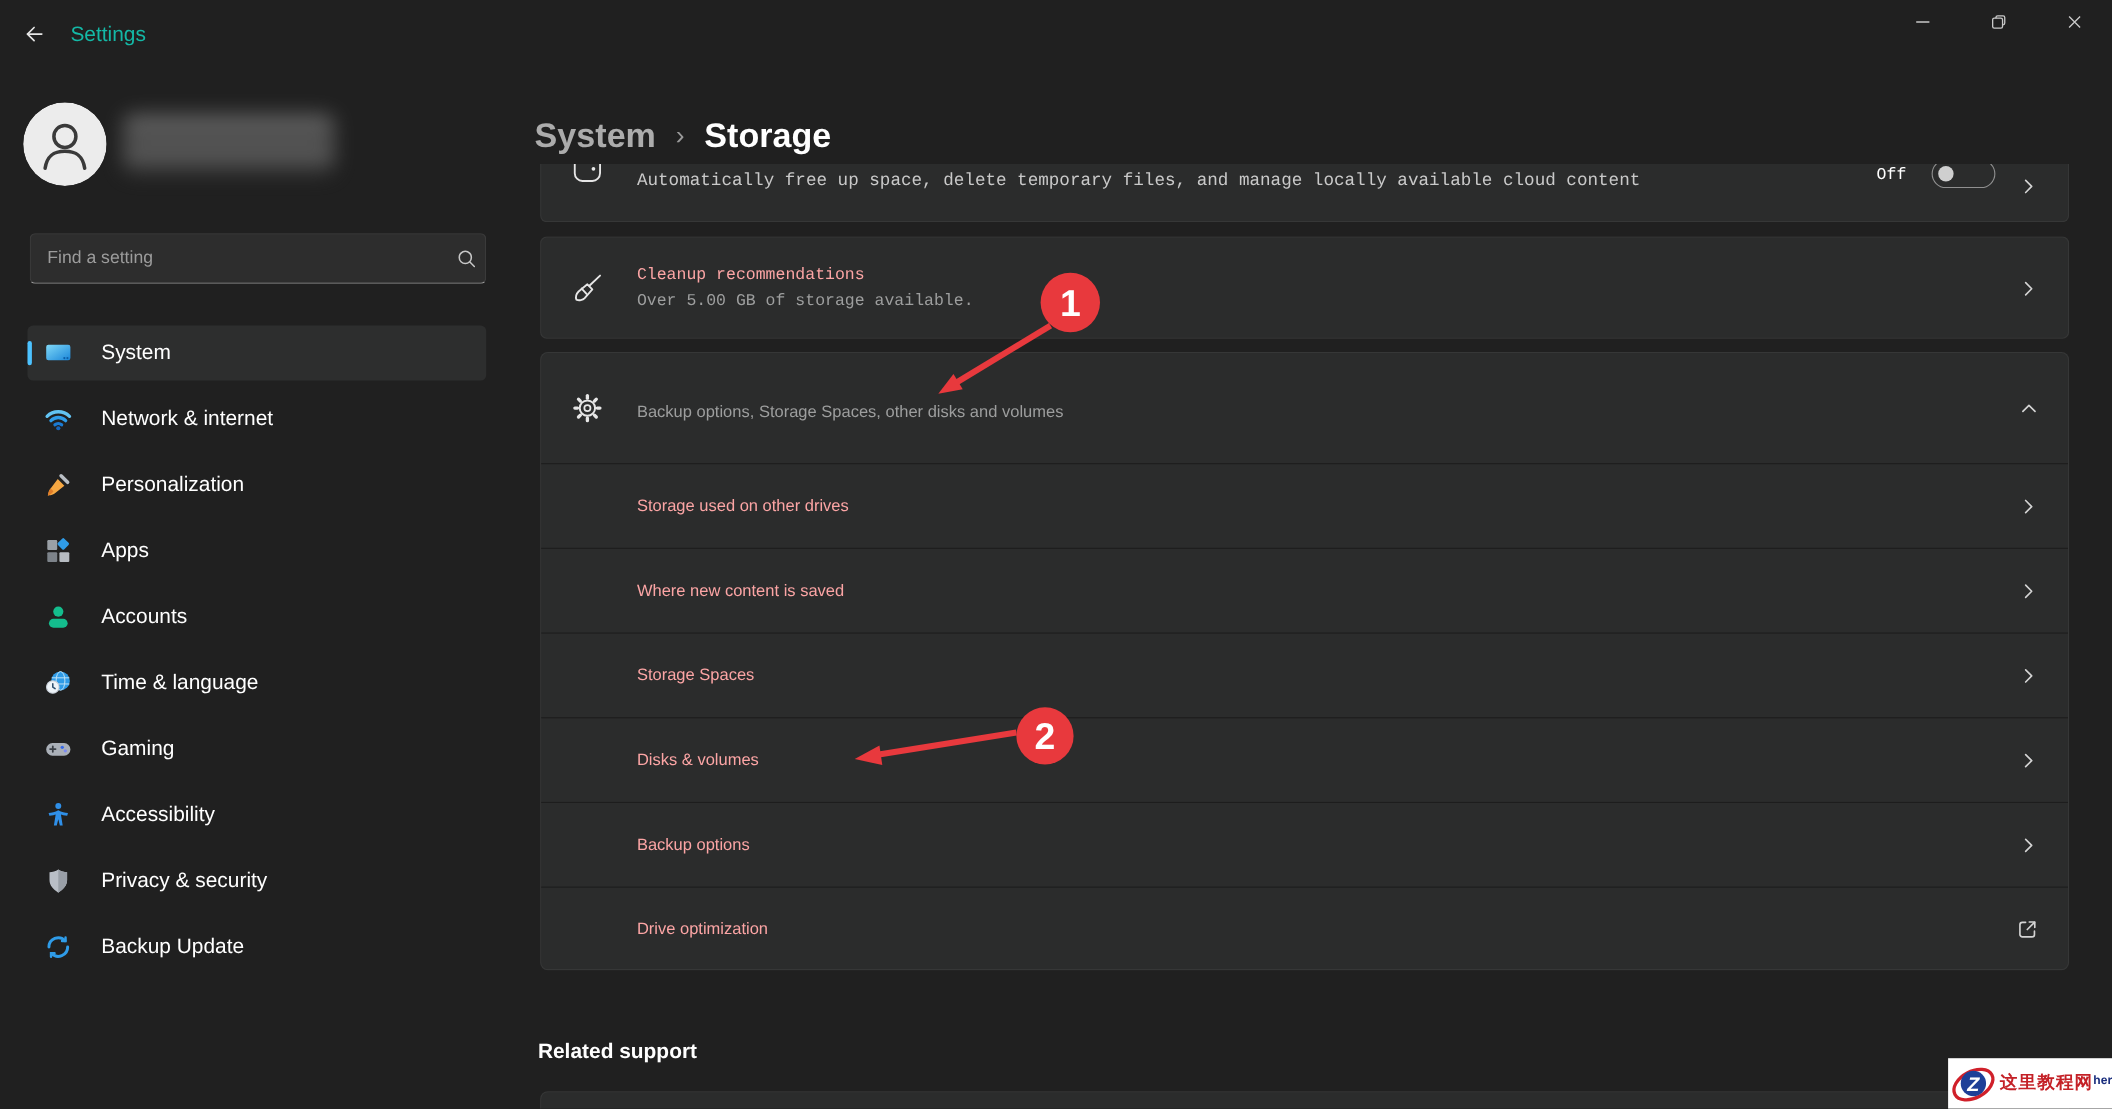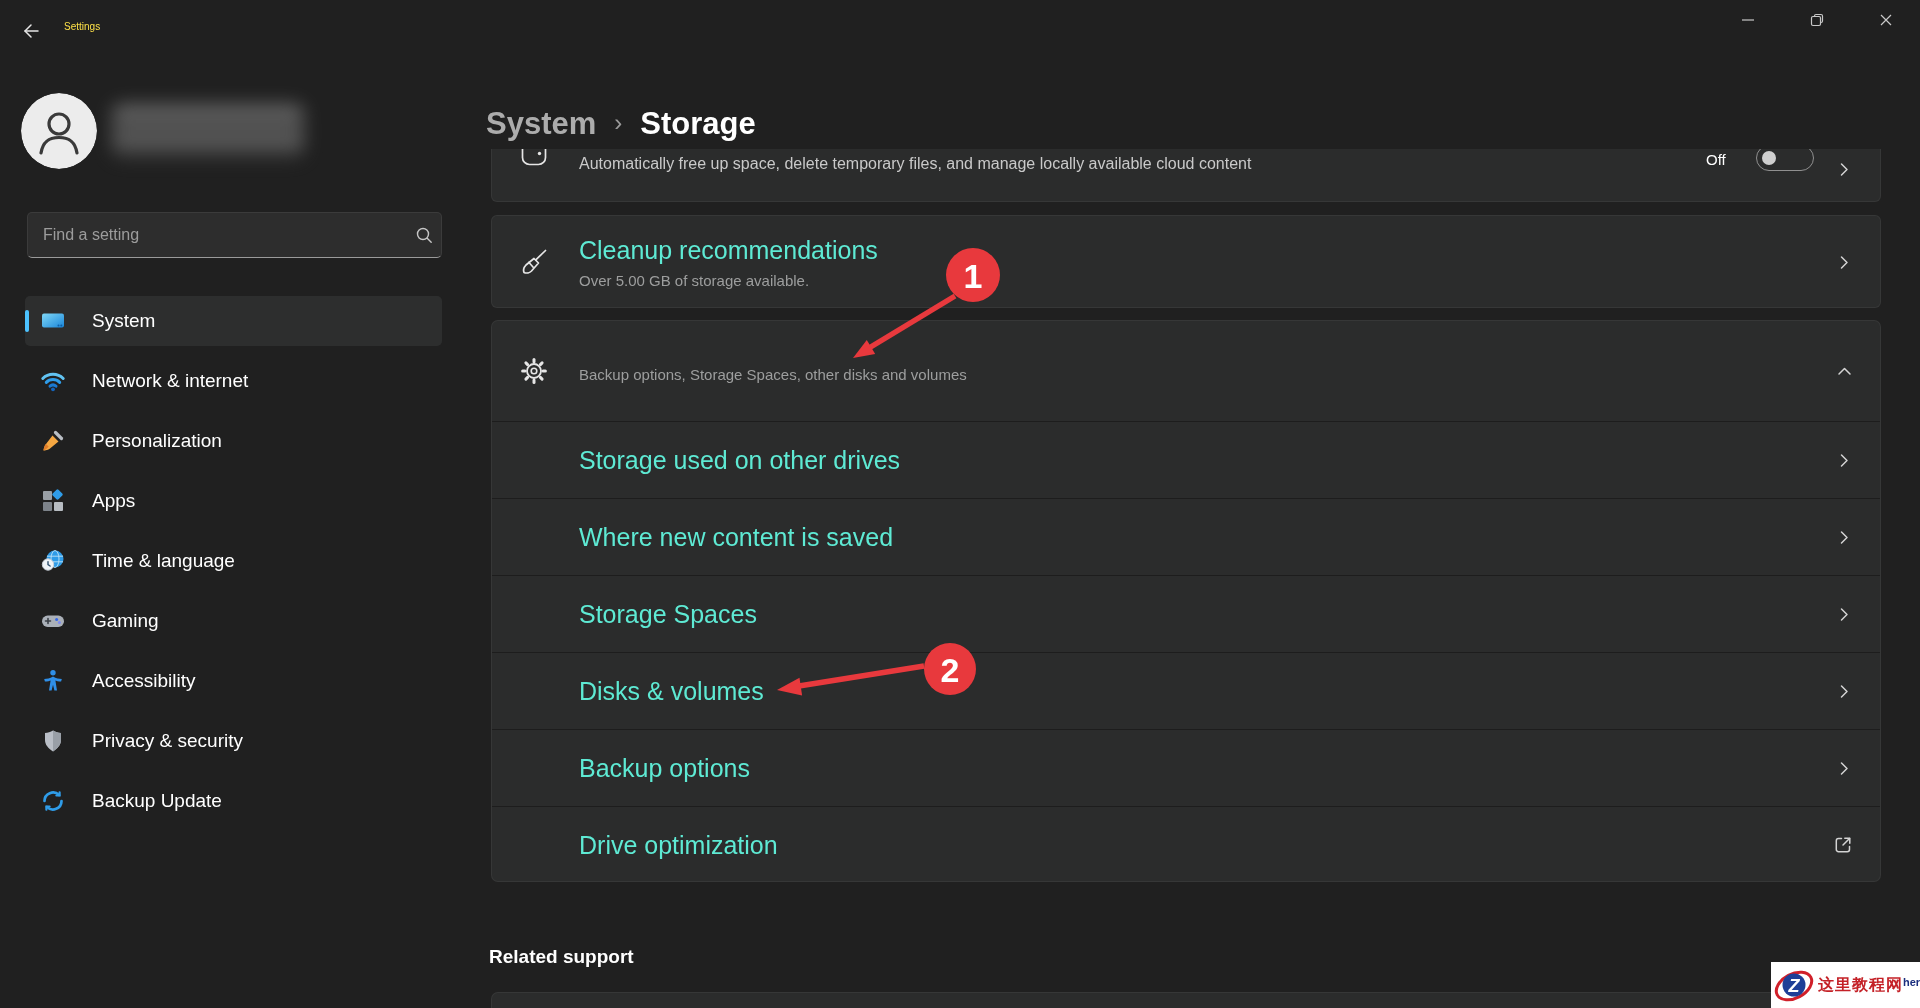--- a/index.html
+++ b/index.html
@@ -8,21 +8,21 @@
     background:#202020;
     font-family:"Liberation Sans","DejaVu Sans",sans-serif;
     color:#fff;
     position:relative;
   }
   :root{ --accent:#4cc2ff; --annotation:#e8393d; --card:#2b2c2c; --divider:#1d1d1d; --sub:#9d9e9e; }
 
   
   #titlebar{ position:absolute; left:0; top:0; width:1920px; height:56px; }
   .back-btn{ position:absolute; left:14px; top:18px; width:34px; height:30px; display:flex; align-items:center; justify-content:center; border-radius:4px; }
-  .app-title{ position:absolute; left:64px; top:21px; font-size:10px; color:#fde047; }
+  .app-title{ position:absolute; left:64px; top:21px; font-size:19px; color:#14b8a6; }
   .win-controls{ position:absolute; right:0; top:0; display:flex; }
   .win-btn{ width:69px; height:44px; display:flex; align-items:center; justify-content:center; }
 
   
   #sidebar{ position:absolute; left:0; top:56px; width:460px; bottom:0; }
   .avatar{ position:absolute; left:21px; top:37px; width:76px; height:76px; border-radius:50%; overflow:hidden; }
   .name-blur{ position:absolute; left:112px; top:48px; width:192px; height:54px; border-radius:10px;
     background:linear-gradient(180deg,#6d6d6d 18%,#474747 46%,#707070 62%,#3c3c3c 92%);
     filter:blur(9px); opacity:.85; }
   .search-box{ position:absolute; left:27px; top:156px; width:415px; height:46px;
@@ -43,24 +43,24 @@
 
   
   #main{ position:absolute; left:460px; top:56px; right:0; bottom:0; overflow:hidden; }
   .breadcrumb{ position:absolute; left:26px; top:50px; display:flex; align-items:baseline; font-size:31px; font-weight:600; }
   .bc-parent{ color:#acacac; }
   .bc-sep{ color:#9a9a9a; font-size:24px; margin:0 18px; font-weight:400; position:relative; top:-3px;}
   .bc-current{ color:#ffffff; }
 
   .card{ position:absolute; left:31px; width:1390px; background:var(--card);
     border:1px solid rgba(255,255,255,.055); }
-  .row-content{ position:relative; width:100%; height:100%; }
+  .row-content{ position:relative; width:100%; height:100%;font-family:Liberation Mono, monospace; }
   .ico-slot{ position:absolute; left:26px; top:50%; transform:translateY(-50%); width:32px; display:flex; justify-content:center; }
   .txt{ position:absolute; left:87px; top:50%; transform:translateY(-50%); }
-  .row-title{ font-size:25px; color:#5eead4; }
+  .row-title{ font-size:15px; color:#fca5a5; }
   .row-sub{ font-size:15px; color:var(--sub); margin-top:7px; }
   .trail{ position:absolute; right:26px; top:50%; transform:translateY(-50%); display:flex; align-items:center; }
 
   #row-sense{ top:93px; height:53px; border-radius:0 0 6px 6px; border-top:none; overflow:hidden; }
   #row-sense .sense-sub{ position:absolute; left:87px; top:6px; font-size:16px; color:#c9c9c9; }
   #row-sense .sense-ico{ position:absolute; left:29px; top:-12px; }
   .off-label{ position:absolute; left:1214px; top:2px; font-size:15px; color:#fff; }
   .toggle{ position:absolute; left:1264px; top:-4px; width:58px; height:26px;
     border:1px solid #909090; border-radius:13px; }
   .toggle .knob{ position:absolute; left:5px; top:5px; width:14px; height:14px; border-radius:50%; background:#cfcfcf; }
@@ -183,20 +183,29 @@
     <div class="nav-item">
       <span class="nav-ico">
         <svg width="26" height="26" viewBox="0 0 26 26">
             <rect x="3" y="3" width="9" height="9" rx="1" fill="#9aa0a6"></rect>
             <rect x="3" y="14" width="9" height="9" rx="1" fill="#7d838a"></rect>
             <rect x="14" y="14" width="9" height="9" rx="1" fill="#b7bcc2"></rect>
             <rect x="13.4" y="2.4" width="8.2" height="8.2" rx="1.4" fill="#2f9ce8" transform="rotate(45 17.5 6.5)"></rect>
           </svg>
       </span>
       <span class="nav-label">Apps</span>
+    </div>
+    <div class="nav-item">
+      <span class="nav-ico">
+        <svg width="26" height="26" viewBox="0 0 26 26" fill="#14bd8d">
+            <circle cx="13" cy="8" r="4.6"></circle>
+            <rect x="4.5" y="14.6" width="17" height="8" rx="4"></rect>
+          </svg>
+      </span>
+      <span class="nav-label">Accounts</span>
     </div>
     <div class="nav-item">
       <span class="nav-ico">
         <svg width="26" height="26" viewBox="0 0 26 26">
             <circle cx="15" cy="11" r="8.5" fill="#2f9ce8"></circle>
             <g stroke="#bfe3f7" stroke-width=".9" fill="none">
               <ellipse cx="15" cy="11" rx="4" ry="8.5"></ellipse>
               <path d="M7 8.2 h16 M7 13.8 h16"></path>
             </g>
             <circle cx="8" cy="16.5" r="5.7" fill="#eef3f8" stroke="#c6cdd6"></circle>

